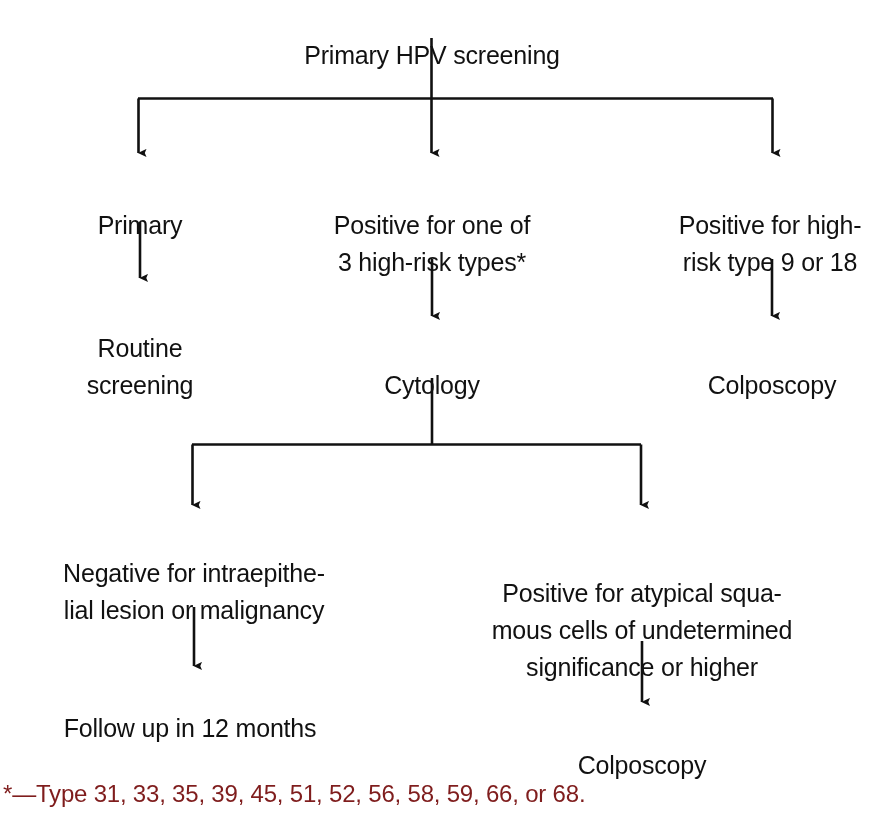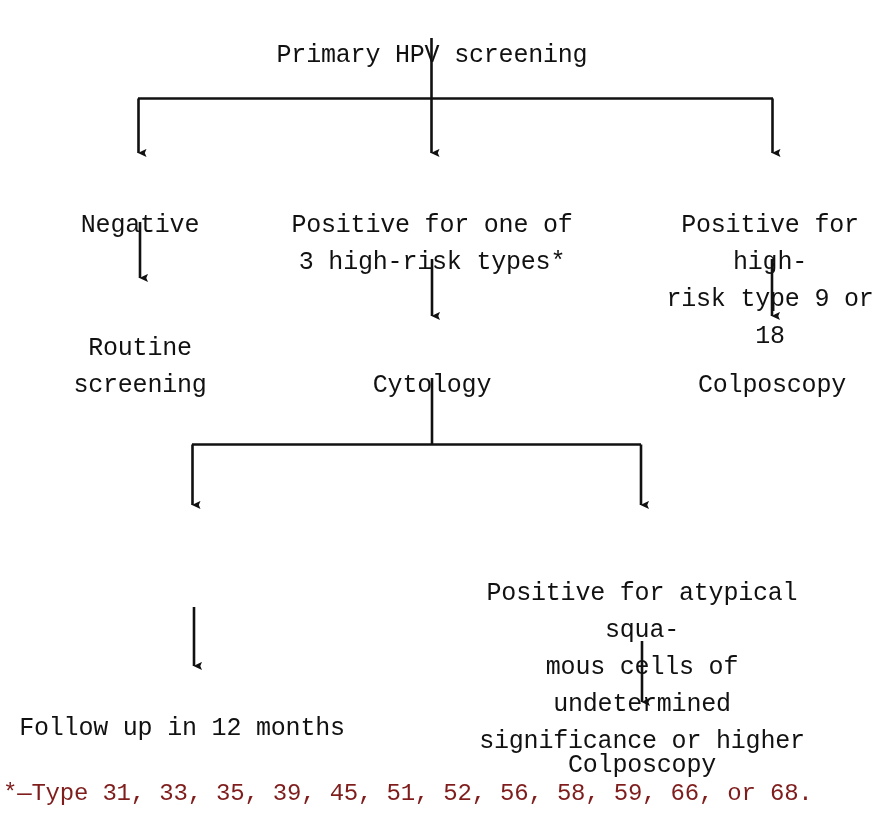--- a/index.html
+++ b/index.html
@@ -5,21 +5,21 @@
   html, body {
     margin: 0;
     padding: 0;
     background: #ffffff;
   }
   #page {
     position: relative;
     width: 889px;
     height: 816px;
     background: #ffffff;
-    font-family: Liberation Mono, monospace;
+    font-family: Liberation Sans, sans-serif;
     overflow: hidden;
   }
   svg.connectors {
     position: absolute;
     left: 0;
     top: 0;
     width: 889px;
     height: 816px;
     pointer-events: none;
   }
@@ -73,21 +73,21 @@
 
     <line x1="194" y1="607" x2="194" y2="666" stroke="#111111" stroke-width="2.6" marker-end="url(#arrowhead)"></line>
     <line x1="642" y1="641" x2="642" y2="702" stroke="#111111" stroke-width="2.6" marker-end="url(#arrowhead)"></line>
   </svg>
 
   <div class="node" style="left:232px; top:0px; width:400px;">
     <span>Primary HPV screening</span>
   </div>
 
   <div class="node" style="left:18px; top:170px; width:244px;">
-    <span>Negative</span>
+    <span>Primary</span>
   </div>
 
   <div class="node" style="left:282px; top:170px; width:300px;">
     <span>Positive for one of
 3 high-risk types*</span>
   </div>
 
   <div class="node" style="left:651px; top:170px; width:238px;">
     <span>Positive for high-
 risk type 9 or 18</span>
@@ -99,28 +99,32 @@
 
   <div class="node" style="left:18px; top:293px; width:244px;">
     <span>Routine
 screening</span>
   </div>
 
   <div class="node" style="left:652px; top:330px; width:240px;">
     <span>Colposcopy</span>
   </div>
 
+  <div class="node" style="left:12px; top:518px; width:364px;">
+    <span>Negative for intraepithe-
+lial lesion or malignancy</span>
+  </div>
 
   <div class="node" style="left:452px; top:538px; width:380px;">
     <span>Positive for atypical squa-
 mous cells of undetermined
 significance or higher</span>
   </div>
 
-  <div class="node" style="left:0; top:673px; width:364px;">
+  <div class="node" style="left:8px; top:673px; width:364px;">
     <span>Follow up in 12 months</span>
   </div>
 
   <div class="node" style="left:522px; top:710px; width:240px;">
     <span>Colposcopy</span>
   </div>
 
   <div class="footnote" style="left:3px; top:779px; width:880px;">
     <span>*—Type 31, 33, 35, 39, 45, 51, 52, 56, 58, 59, 66, or 68.</span>
   </div>

